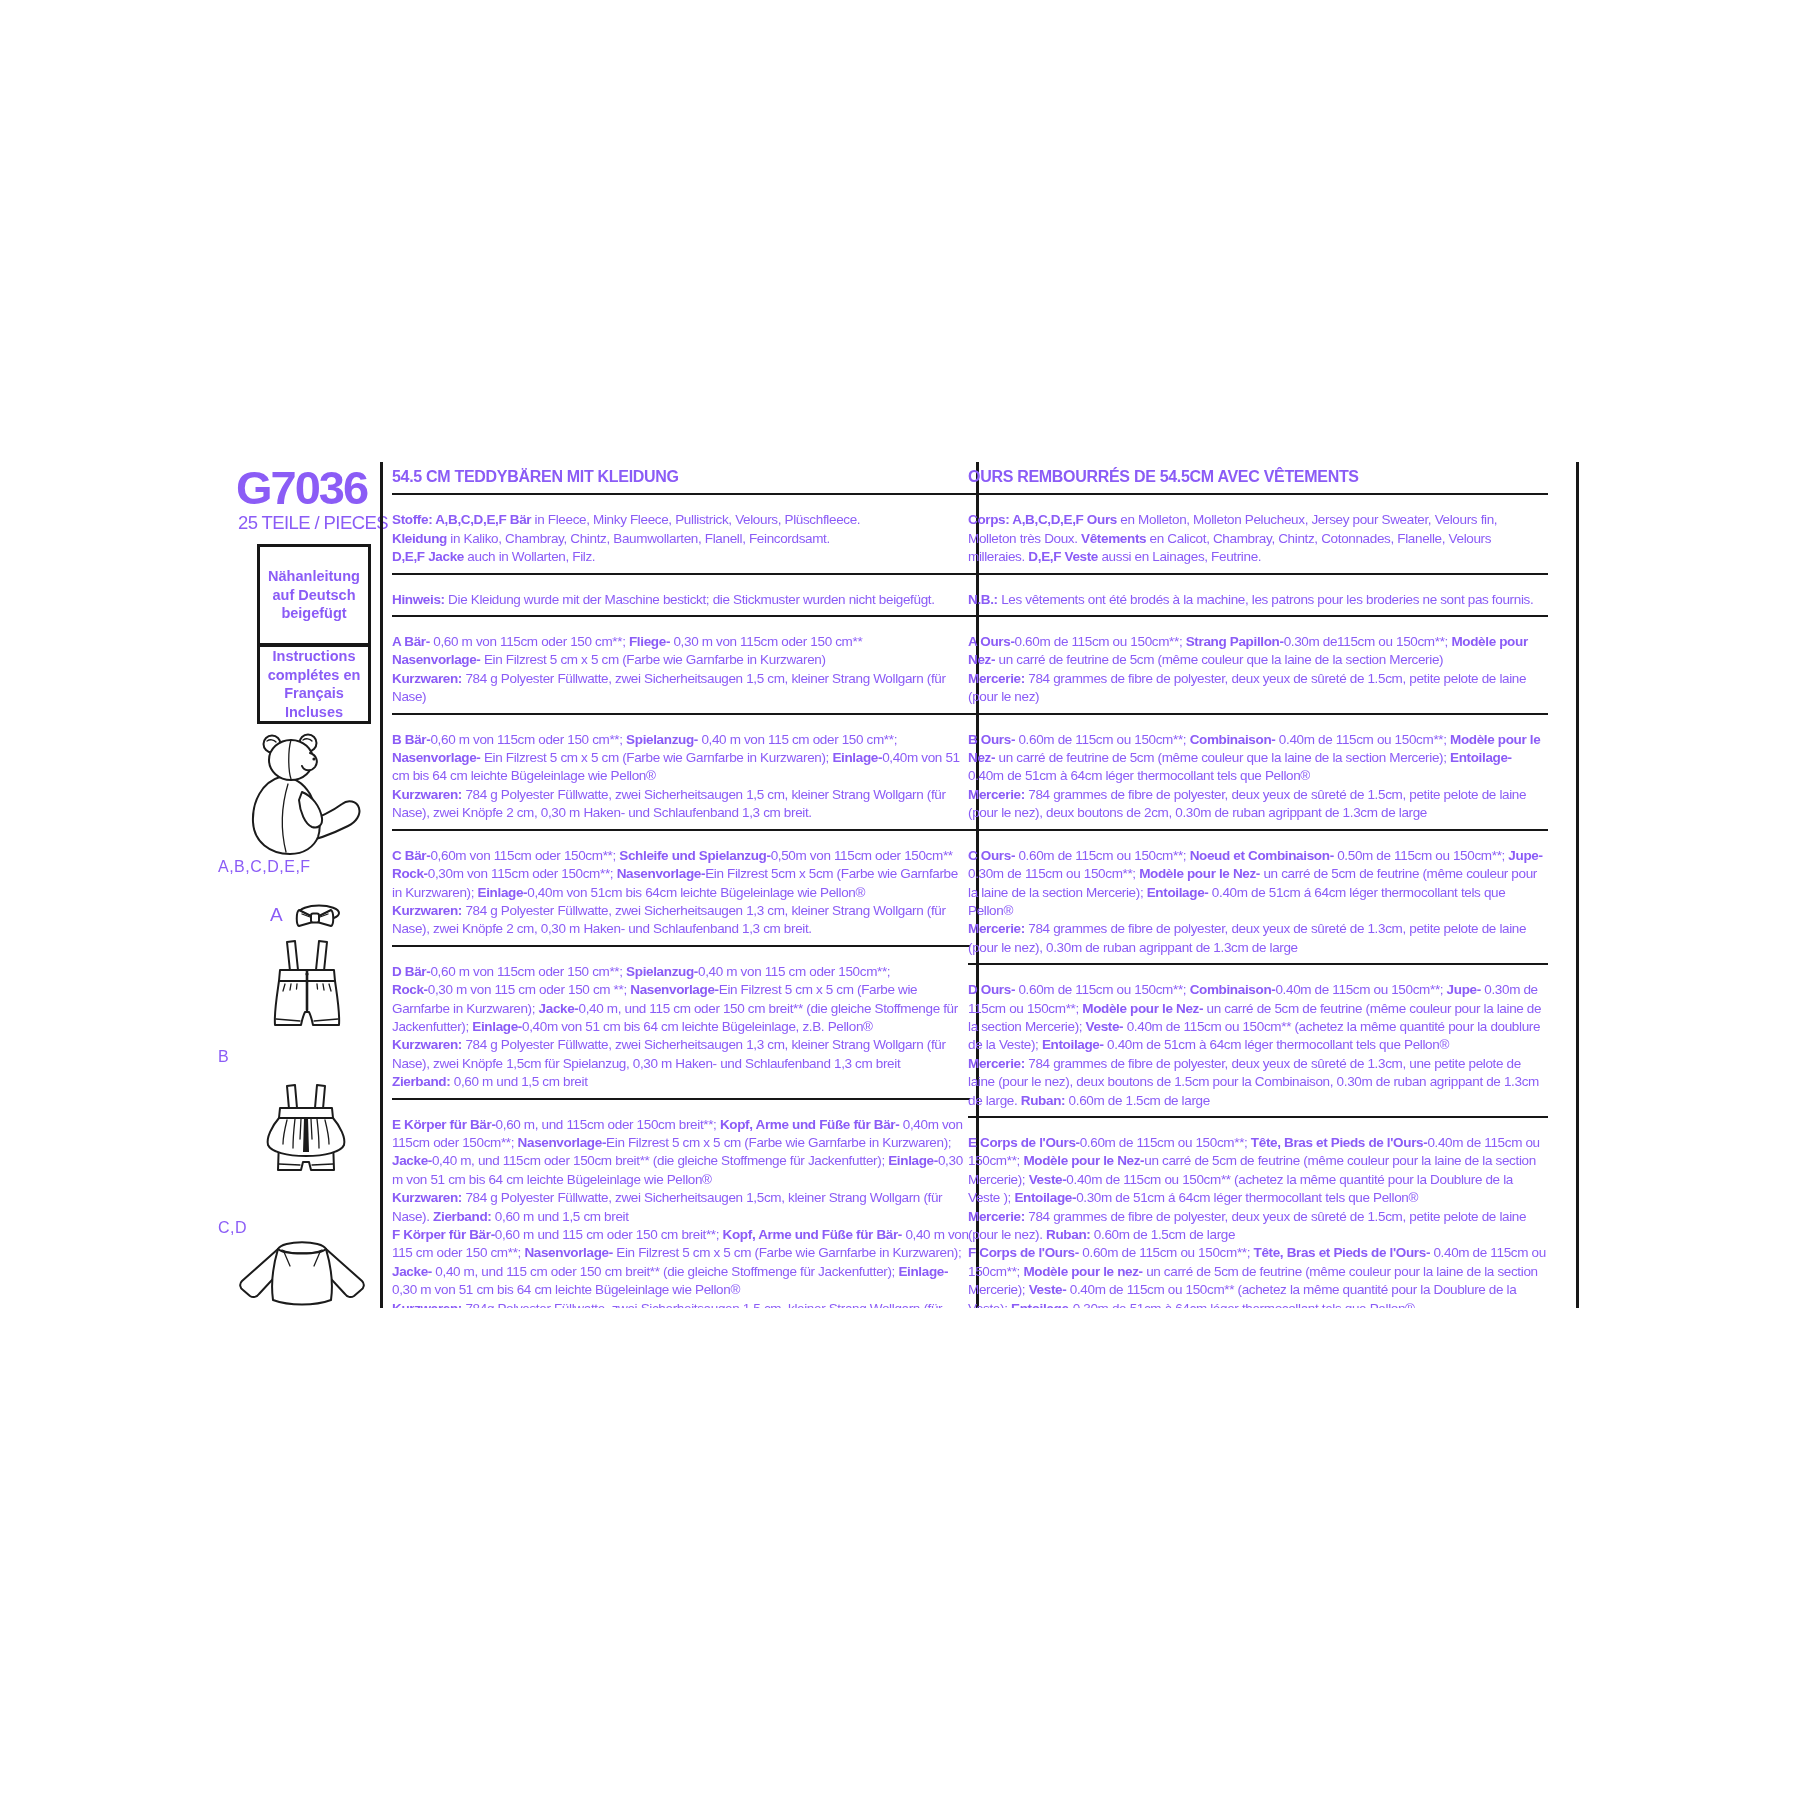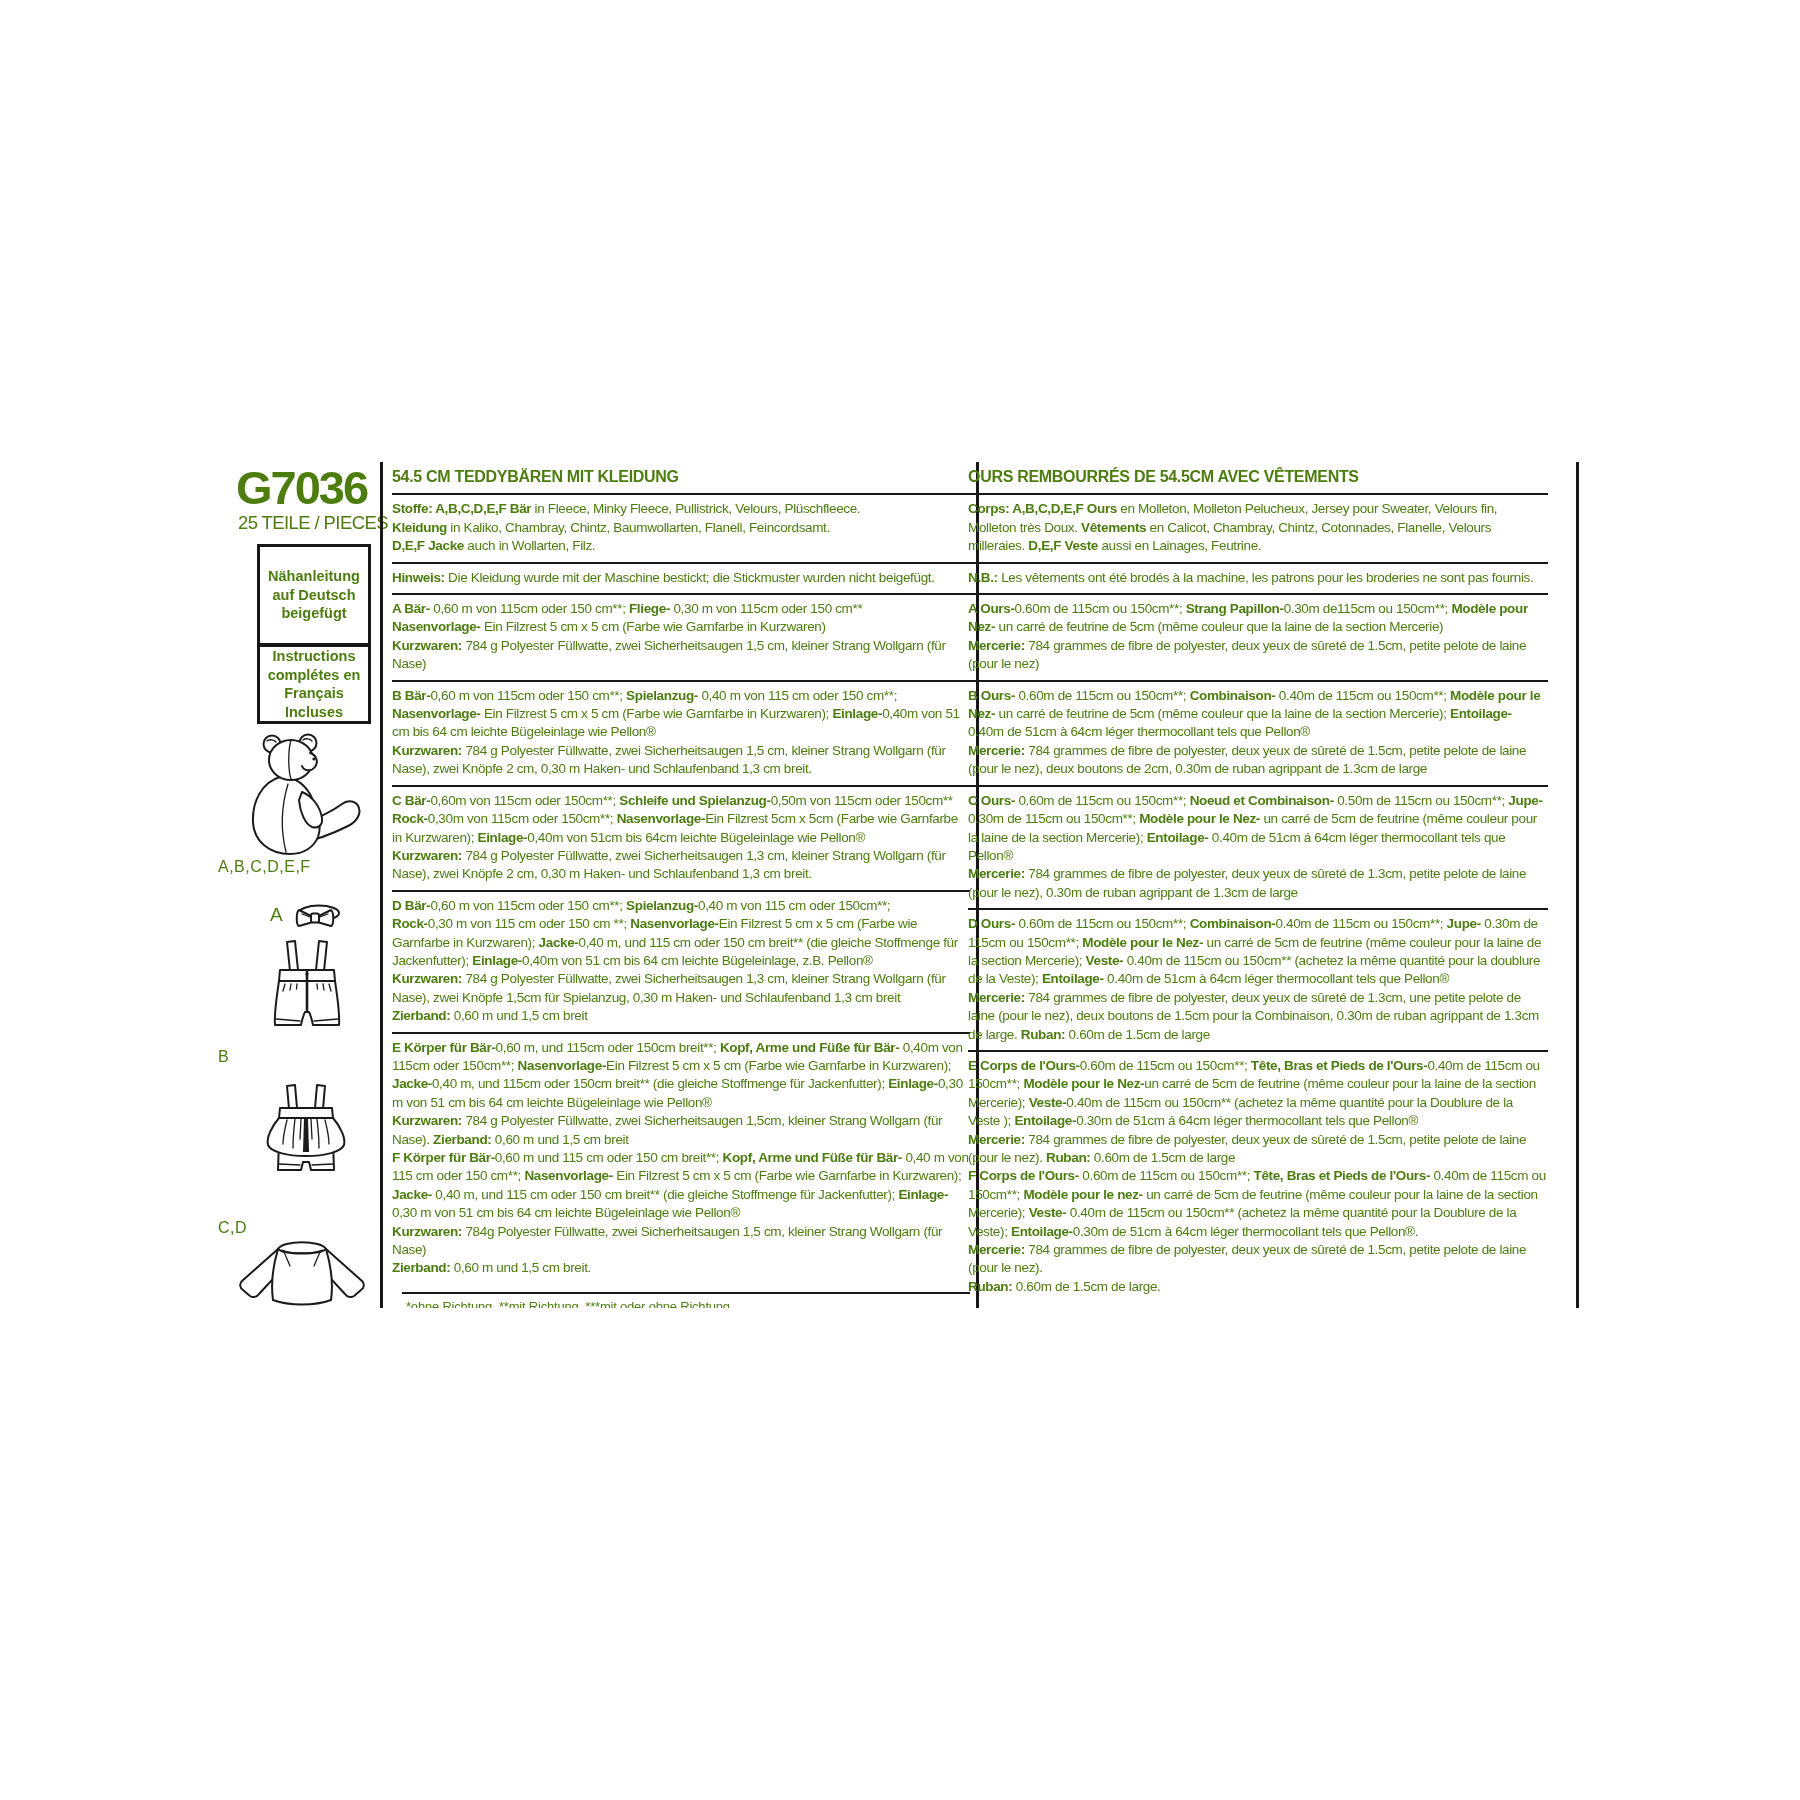--- a/index.html
+++ b/index.html
@@ -1,18 +1,18 @@
 <!DOCTYPE html>
 <html><head>
 <meta charset="utf-8">
 <style>
   html,body{margin:0;padding:0;background:#fff;}
   #canvas{
     position:relative;width:1800px;height:1308px;background:#ffffff;
-    font-family:"Liberation Sans", sans-serif;color:#4d7c0f;overflow:hidden;
+    font-family:"Liberation Sans", sans-serif;color:#8b5cf6;overflow:hidden;
   }
   .abs{position:absolute;}
   
   .brand-code{left:236px;top:464px;font-size:47px;font-weight:bold;letter-spacing:-2px;line-height:1;}
   .pieces{left:238px;top:512px;font-size:18.5px;letter-spacing:-0.6px;white-space:nowrap;}
   .lang-box{left:257px;width:114px;border:3px solid #171717;box-sizing:border-box;
     text-align:center;font-weight:bold;font-size:14.5px;line-height:18.5px;padding:20px 2px;}
   .lang-box.de{top:544px;}
   .lang-box.fr{top:644px;padding:0 2px;}
   .view-label{left:218px;width:178px;text-align:left;font-size:16px;letter-spacing:0.5px;}
@@ -21,21 +21,21 @@
   svg{display:block;}
   .line{stroke:#1b1b1b;stroke-width:2;fill:none;stroke-linecap:round;stroke-linejoin:round;}
   .shape{stroke:#1b1b1b;stroke-width:2;fill:#ffffff;stroke-linecap:round;stroke-linejoin:round;}
   .thin{stroke:#1b1b1b;stroke-width:1.3;fill:none;stroke-linecap:round;}
   .inkfill{fill:#1b1b1b;stroke:none;}
   
   .vrule{top:462px;height:888px;width:3px;background:#171717;}
   
   .col{top:462px;width:578px;font-size:13.5px;line-height:18.4px;letter-spacing:-0.35px;}
   .col-header{font-weight:bold;font-size:16px;letter-spacing:-0.3px;padding:6px 0 7px 0;border-bottom:2.2px solid #171717;}
-  .sec{padding:5px 0 6px 0;border-bottom:2.2px solid #171717;}
+  .sec{padding:16px 0 6px 0;border-bottom:2.2px solid #171717;}
   .sec.last{border-bottom:none;padding-bottom:14px;}
   .footnote-wrap{border-top:2.2px solid #171717;margin-left:10px;padding:4px 0 0 4px;}
   .footnote{font-size:13px;letter-spacing:-0.2px;white-space:pre-wrap;}
   b{font-weight:bold;}
 </style>
 </head>
 <body>
 
 <div id="canvas">
 

